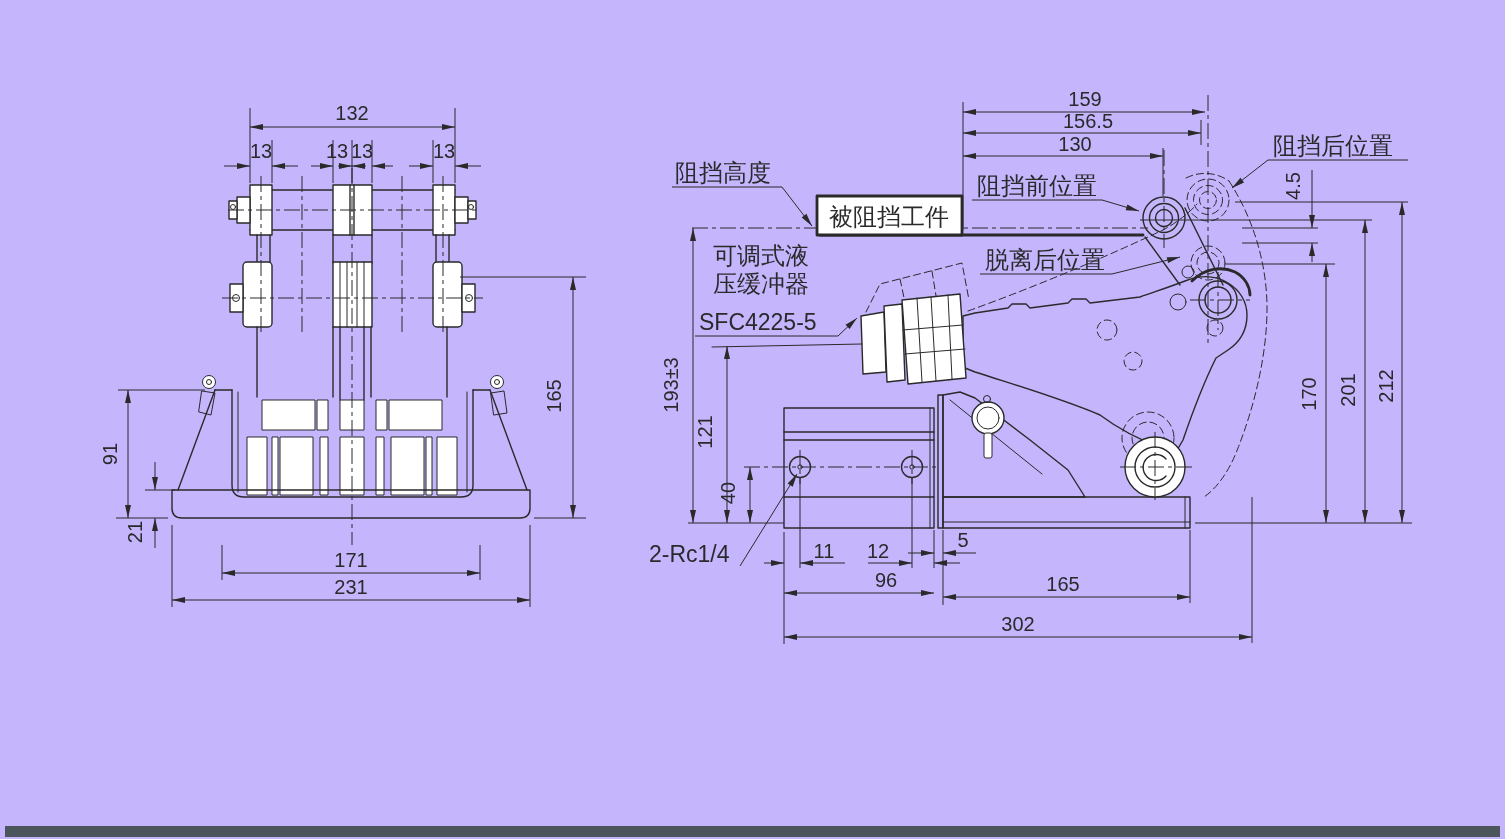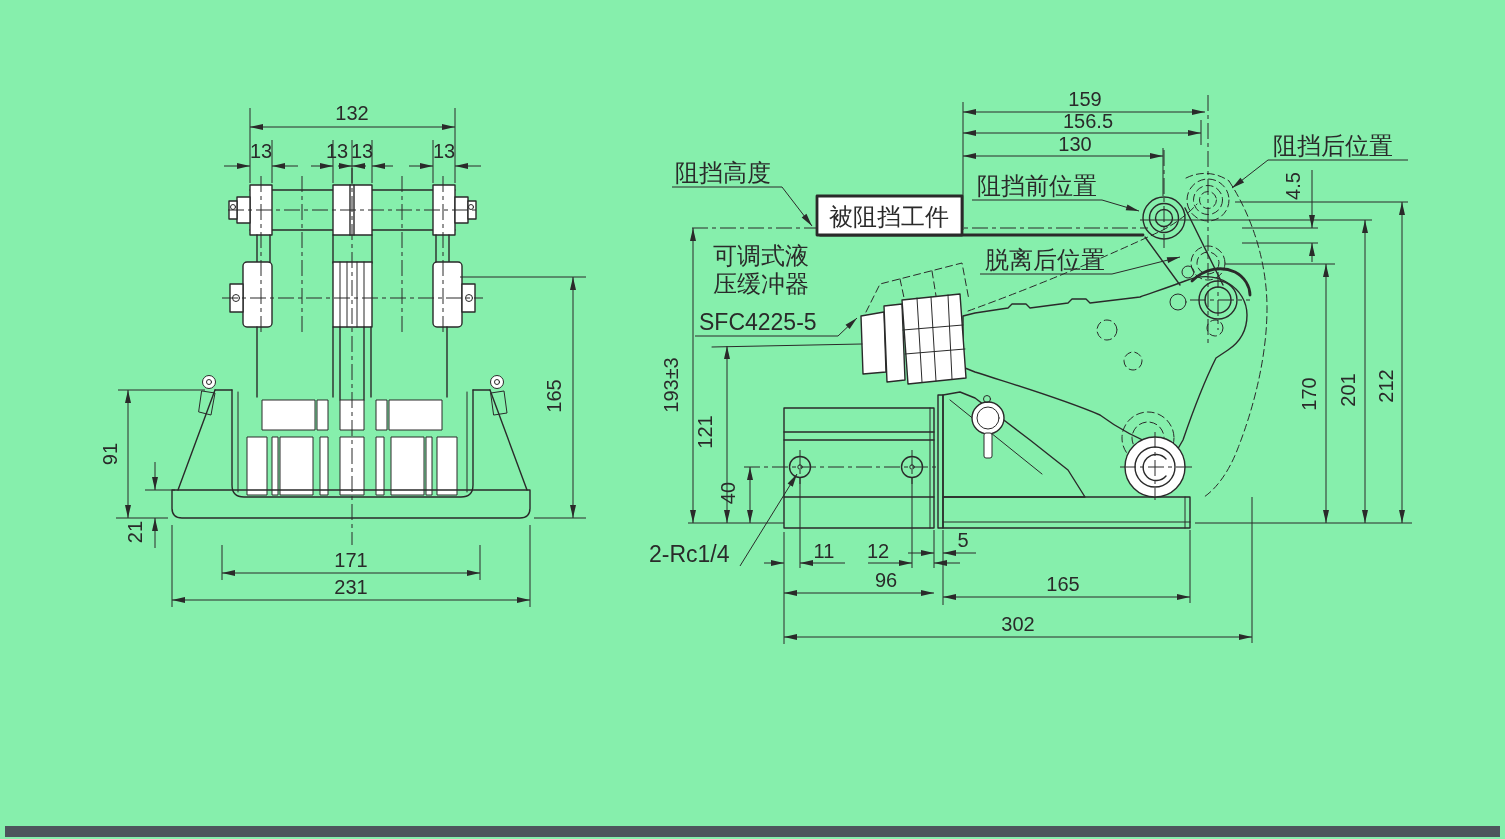--- a/index.html
+++ b/index.html
@@ -1,16 +1,16 @@
 <!DOCTYPE html>
 <html><head>
 <meta charset="utf-8">
 <style>
   html,body{margin:0;padding:0;background:#ffffff;}
-  .page{position:relative;width:1505px;height:839px;background:#86efac;overflow:hidden;
+  .page{position:relative;width:1505px;height:839px;background:#c4b5fd;overflow:hidden;
         font-family:"Liberation Sans","DejaVu Sans",sans-serif;}
   svg{position:absolute;left:0;top:0;}
   
   .s   {stroke:#2a2a2a;stroke-width:1.4;fill:none;stroke-linecap:round;stroke-linejoin:round;}
   .sf  {stroke:#2a2a2a;stroke-width:1.4;fill:#ffffff;stroke-linejoin:round;}
   .tn  {stroke-width:1;}
   .thk {stroke-width:2.8;}
   .d1  {stroke-dasharray:7 4;}
   .cl  {stroke:#2a2a2a;stroke-width:1;fill:none;stroke-dasharray:16 4 4 4;}
   .dim {stroke:#2a2a2a;stroke-width:1;fill:none;}

